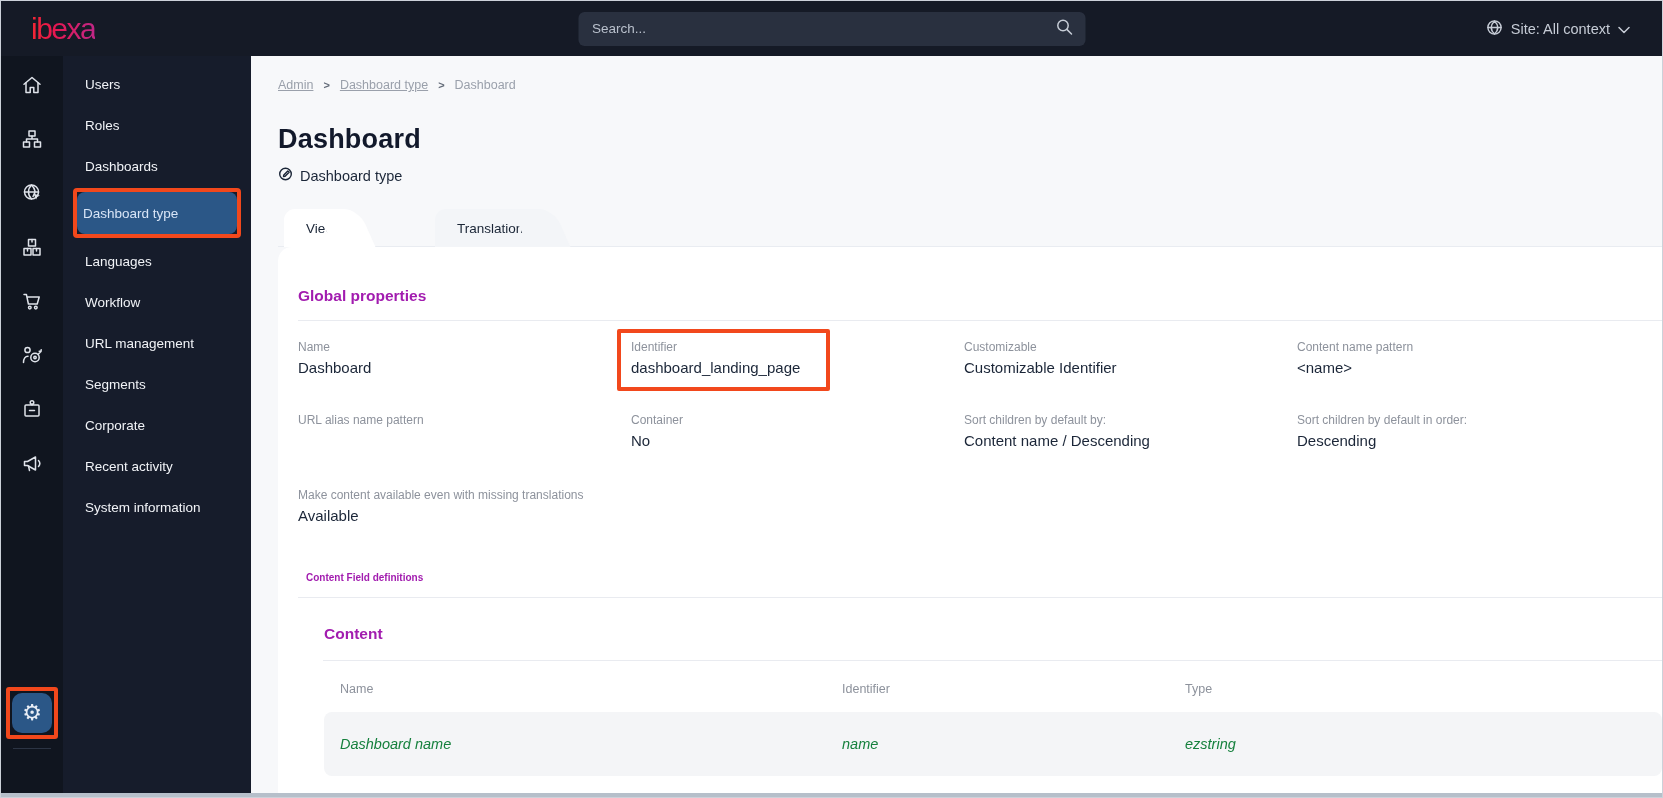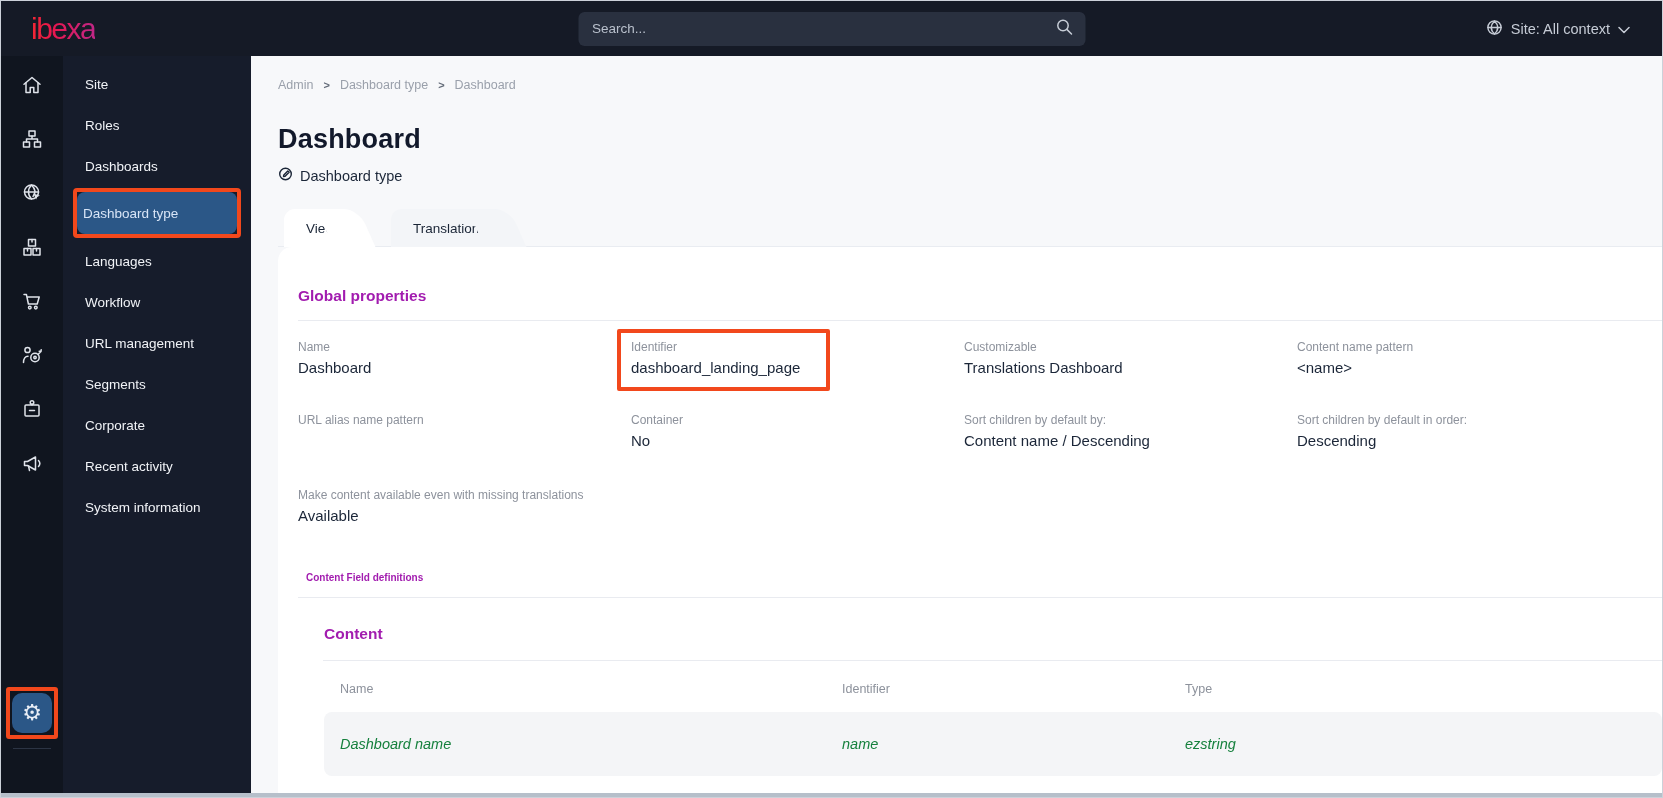--- a/index.html
+++ b/index.html
@@ -36,25 +36,25 @@
   .menu { width:188px; background:#161c2b; padding:8px 12px 0; flex-shrink:0; }
   .menu-item { height:40px; display:flex; align-items:center; padding-left:10px; color:#f1f3f7;
                font-size:13.5px; border-radius:8px; cursor:pointer; margin-bottom:1px; }
   .menu-annot { border-radius:4px; margin:2px -2px 3px; }
   .menu-item.selected { background:#2b5787; color:#d8e5f7; padding-left:6px; height:42px; margin-bottom:0; }
 
   
   .main { flex:1; padding:22px 0 0 27px; display:flex; flex-direction:column; min-width:0; }
   .breadcrumb { display:flex; align-items:center; gap:10px; font-size:12.5px; color:#9aa0ab; }
   .breadcrumb .sep { color:#646c79; font-weight:700; font-size:11px; }
-  .breadcrumb .bc-link { cursor:pointer; }
+  .breadcrumb .bc-link { cursor:pointer;text-decoration:underline; }
   .page-title { margin-top:32px; font-size:27px; font-weight:700; color:#12192b; letter-spacing:.2px; }
   .subtitle { margin-top:11px; display:flex; align-items:center; gap:6px; font-size:14.5px; color:#1b2638; }
 
-  .tabbar { margin-top:24px; display:flex; padding-left:6px; position:relative; border-bottom:1px solid #e9ecf1; }
+  .tabbar { margin-top:24px; display:flex; padding-left:6px; position:relative; border-bottom:1px solid #e9ecf1;gap:44px; }
   .tab { position:relative; height:38px; display:flex; align-items:center; padding:0 10px 0 22px;
          font-size:13.5px; color:#1a2536; cursor:pointer; border-top-left-radius:11px; margin-right:46px;
          margin-bottom:-1px; }
   .tab::after { content:""; position:absolute; top:0; bottom:0; right:-22px; width:42px; background:inherit;
                 transform:skewX(24deg); border-top-right-radius:15px; }
   .tab.active { background:#ffffff; z-index:2; }
   .tab.inactive { background:#f3f5f8; z-index:1; }
 
   .panel { background:#ffffff; border-top-left-radius:14px; flex:1; padding:40px 0 0 20px; min-width:0; }
   .sect-head { font-size:15.5px; font-weight:700; color:#a21caf; }
@@ -183,21 +183,21 @@
 
       <div class="rail-bottom">
         <div class="annot settings-wrap">
           <button class="settings-btn">⚙</button>
         </div>
         <div class="rail-divider"></div>
       </div>
     </nav>
 
     <nav class="menu">
-      <div class="menu-item">Site</div>
+      <div class="menu-item">Users</div>
       <div class="menu-item">Roles</div>
       <div class="menu-item">Dashboards</div>
       <div class="annot menu-annot">
         <div class="menu-item selected">Dashboard type</div>
       </div>
       <div class="menu-item">Languages</div>
       <div class="menu-item">Workflow</div>
       <div class="menu-item">URL management</div>
       <div class="menu-item">Segments</div>
       <div class="menu-item">Corporate</div>
@@ -242,21 +242,21 @@
             <div class="field-value">Dashboard</div>
           </div>
           <div class="field">
             <div class="annot field-highlight">
               <div class="field-label">Identifier</div>
               <div class="field-value">dashboard_landing_page</div>
             </div>
           </div>
           <div class="field">
             <div class="field-label">Customizable</div>
-            <div class="field-value">Translations Dashboard</div>
+            <div class="field-value">Customizable Identifier</div>
           </div>
           <div class="field">
             <div class="field-label">Content name pattern</div>
             <div class="field-value">&lt;name&gt;</div>
           </div>
 
           <div class="field">
             <div class="field-label">URL alias name pattern</div>
             <div class="field-value"></div>
           </div>

